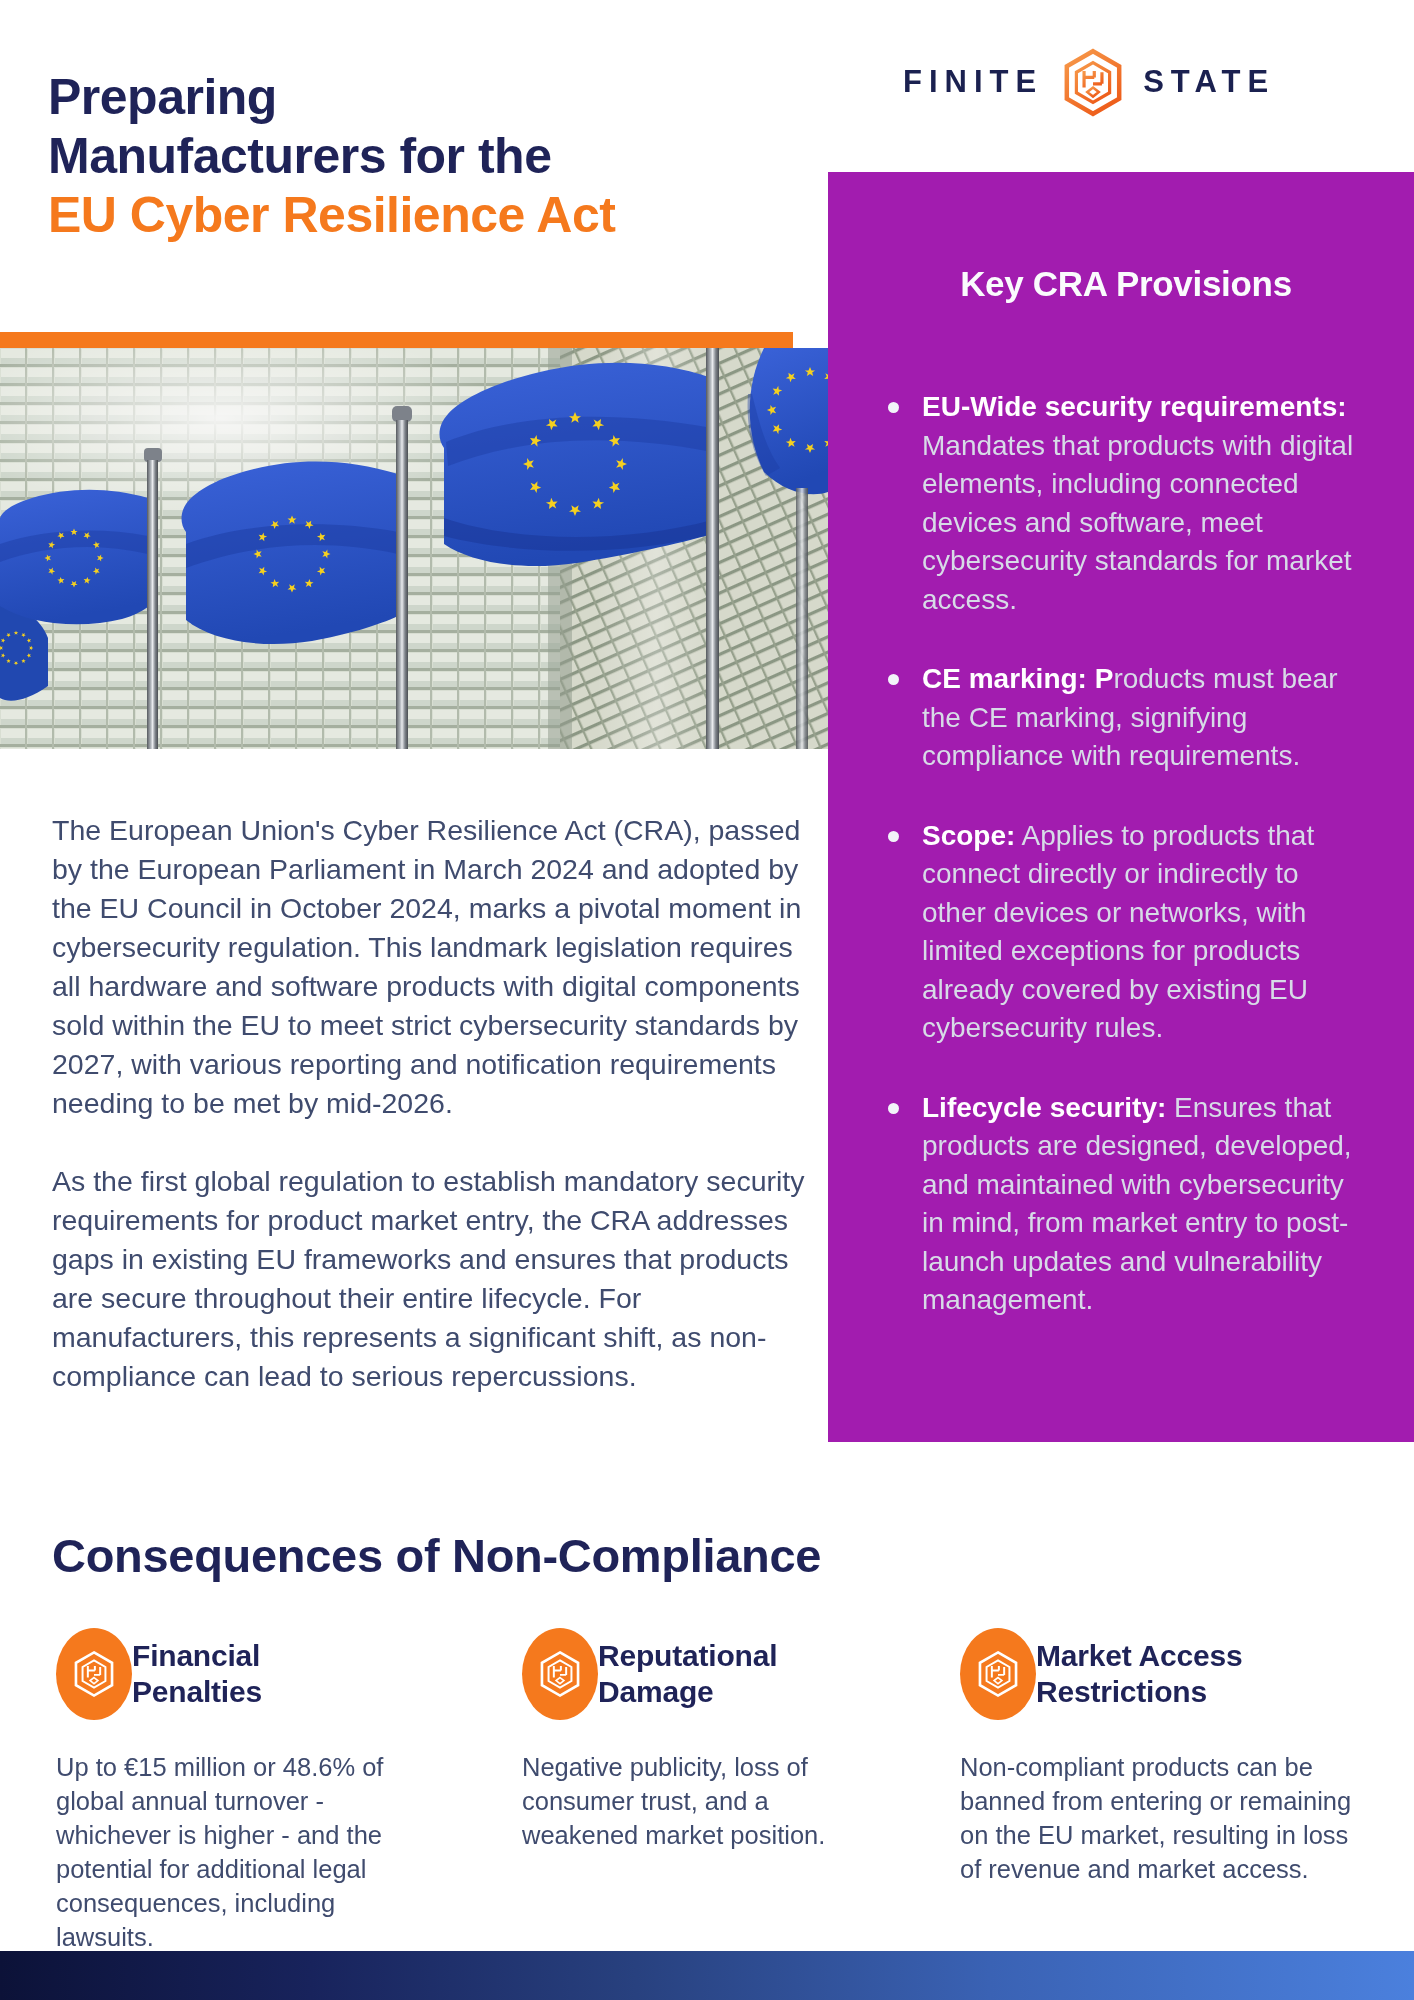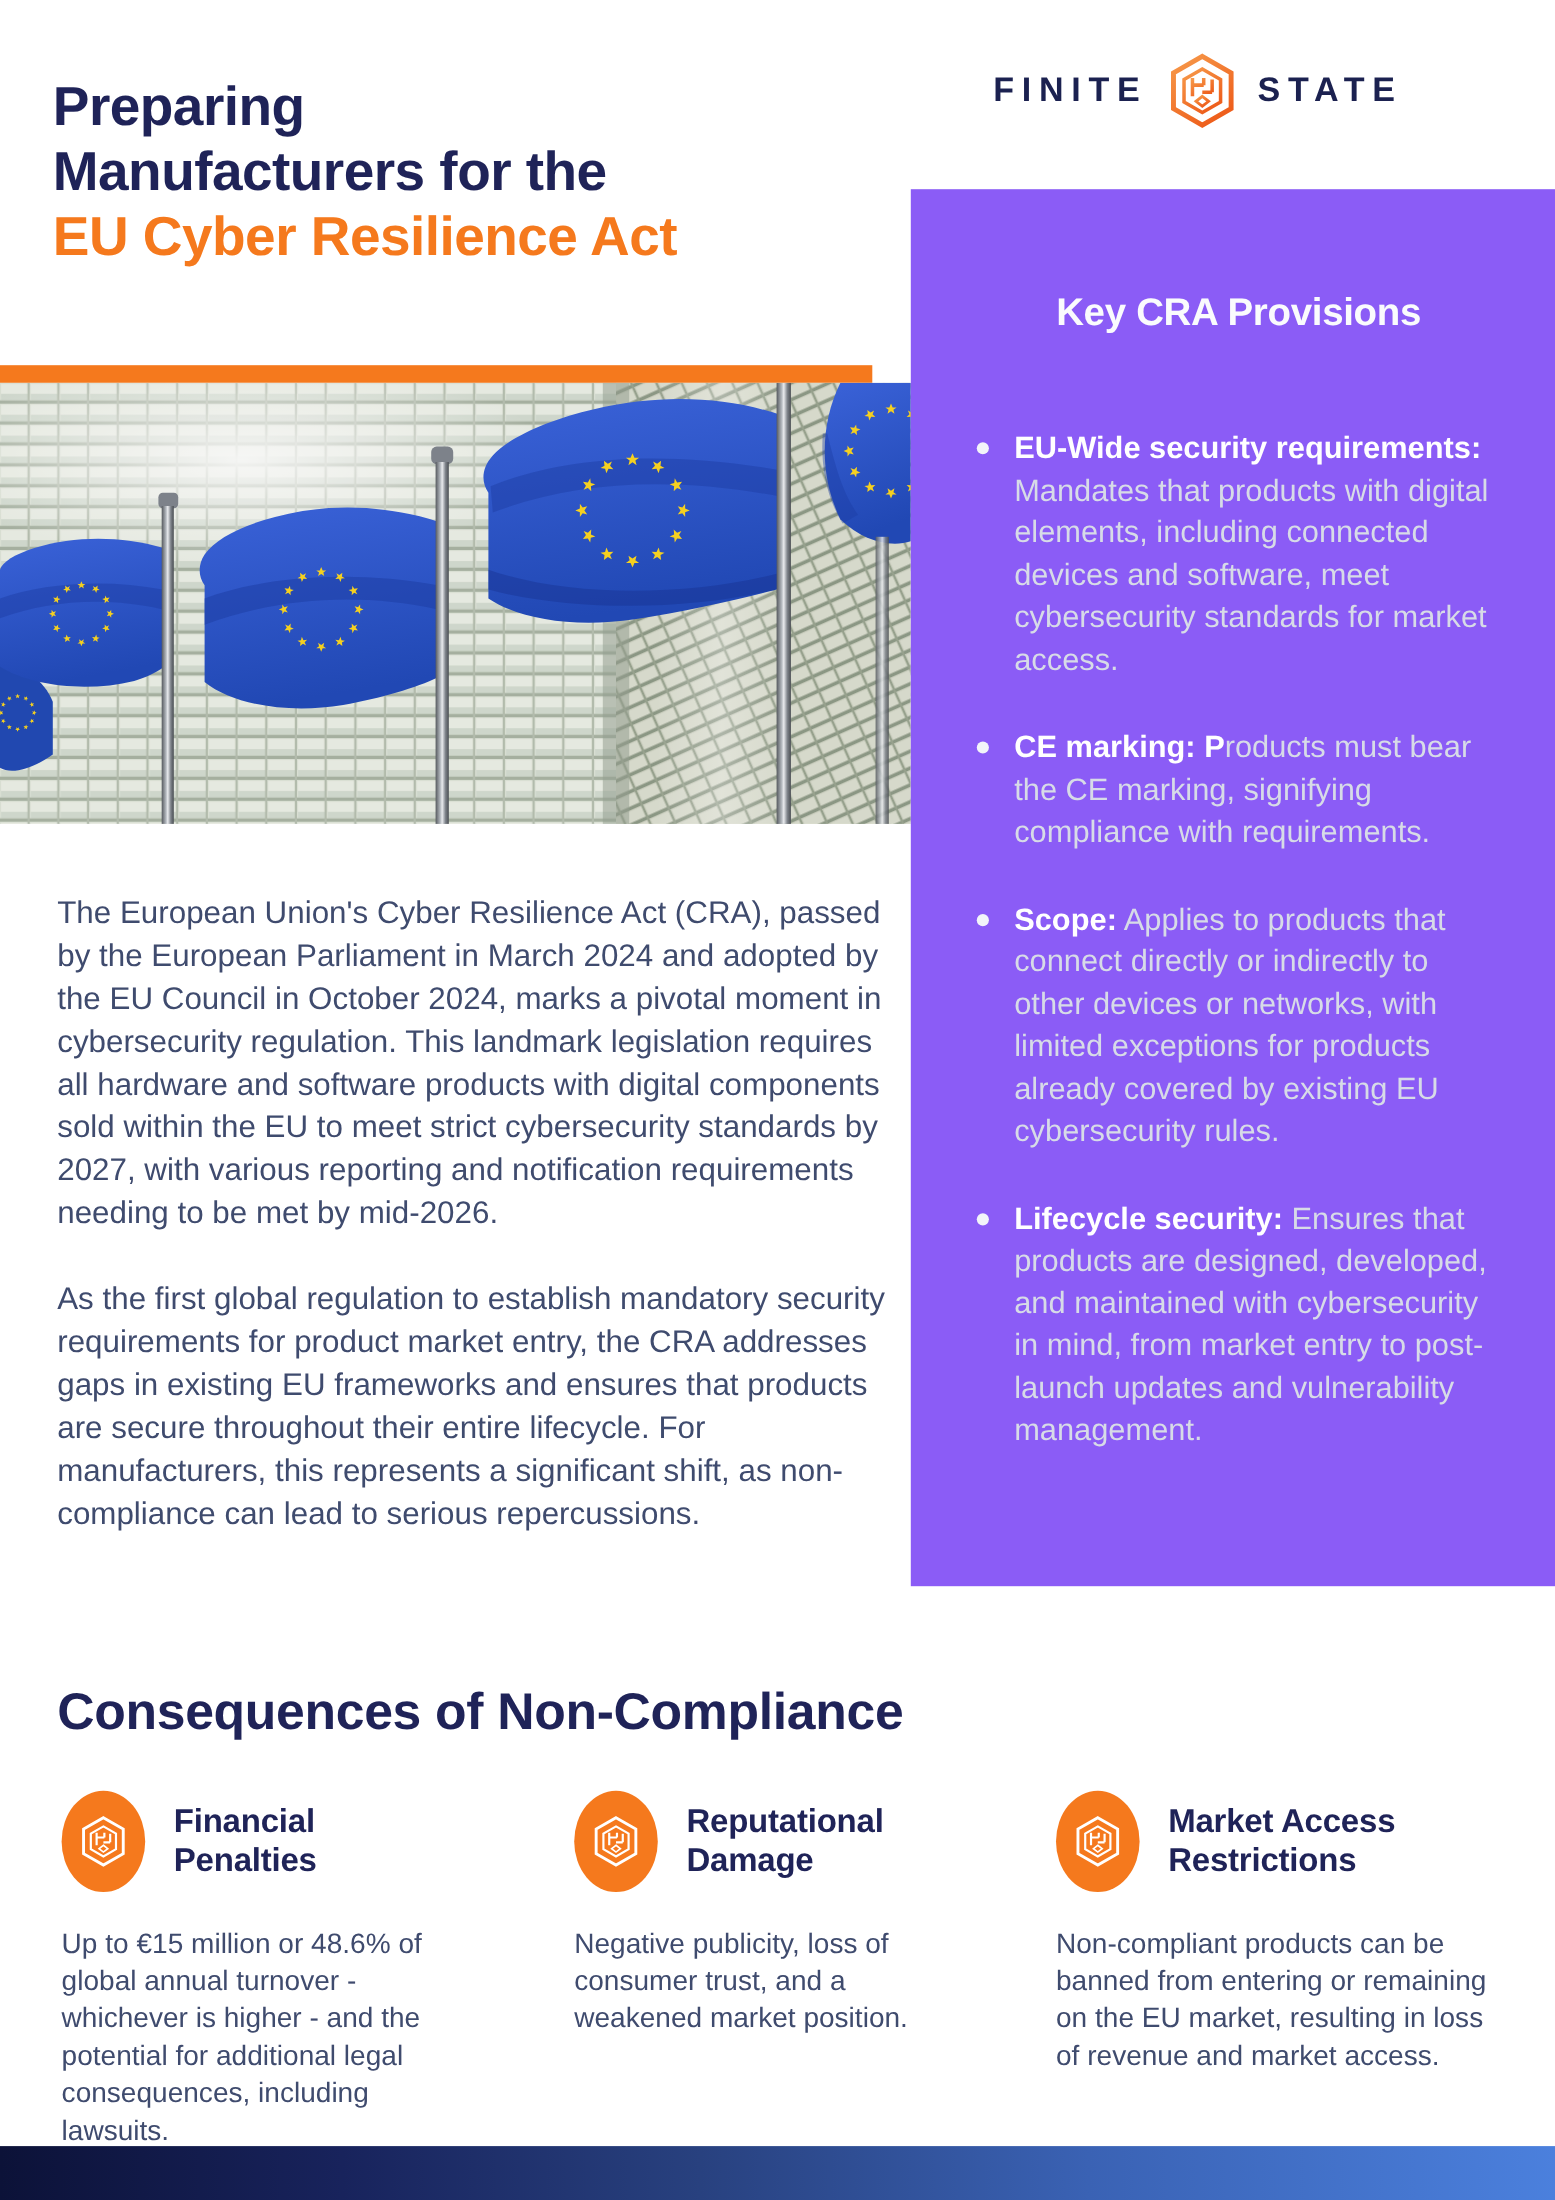--- a/index.html
+++ b/index.html
@@ -10,41 +10,41 @@
          font-weight:800;font-size:50px;line-height:59px;letter-spacing:-0.5px;color:#1f2358;}
   .title .l3{color:#f5791d;}
   .logo{position:absolute;left:903px;top:40px;width:460px;height:84px;
         display:flex;align-items:center;gap:18px;}
   .logo .word{font-weight:700;font-size:31px;letter-spacing:7px;color:#1b2150;}
   
   .rule{position:absolute;left:0;top:332px;width:793px;height:16px;background:#f5791d;}
   
   .photo{position:absolute;left:0;top:348px;width:828px;height:401px;}
   
-  .panel{position:absolute;left:828px;top:172px;width:586px;height:1270px;background:#8b5cf6;
+  .panel{position:absolute;left:828px;top:172px;width:586px;height:1270px;background:#a21caf;
          box-sizing:border-box;padding:92px 52px 40px 94px;}
   .panel h2{margin:0 0 84px -42px;width:492px;text-align:center;
             font-size:35px;font-weight:800;letter-spacing:-0.3px;color:#fafbfd;}
   .panel ul{margin:0;padding:0;list-style:none;}
   .panel li{position:relative;margin:0 0 41px 0;font-size:28px;line-height:38.5px;color:#d7dbe7;}
   .panel li::before{content:"";position:absolute;left:-34px;top:14px;width:11px;height:11px;
                     border-radius:50%;background:#f2f4f9;}
   .panel li strong{color:#ffffff;font-weight:700;}
   
   .intro{position:absolute;left:52px;top:811px;width:760px;}
   .intro p{margin:0 0 39px 0;font-size:28.5px;line-height:39px;color:#3f4b6e;}
   
   .cons-head{position:absolute;left:52px;top:1528px;margin:0;
              font-size:47px;font-weight:800;letter-spacing:-0.3px;color:#1f2358;}
   .cols{position:absolute;left:0;top:1628px;width:1414px;height:310px;}
   .col{position:absolute;top:0;}
   .col.c1{left:56px;width:368px;}
   .col.c2{left:522px;width:368px;}
   .col.c3{left:960px;width:400px;}
-  .col-head{display:flex;align-items:center;gap:26px;}
+  .col-head{display:flex;align-items:center;}
   .badge{width:76px;height:92px;border-radius:50%;background:#f5791d;flex:0 0 auto;
          display:flex;align-items:center;justify-content:center;}
   .col-head h3{margin:0;font-size:30px;line-height:36px;font-weight:800;
                letter-spacing:-0.2px;color:#1f2358;max-width:240px;}
   .col p{margin:30px 0 0 0;font-size:25.5px;line-height:34px;color:#3f4b6e;}
   
   .footer{position:absolute;left:0;top:1951px;width:1414px;height:49px;
           background:linear-gradient(90deg,#0c1238 0%,#18235c 22%,#28417f 45%,#3a62b4 70%,#4b80dd 100%);}
 </style>
 </head>

